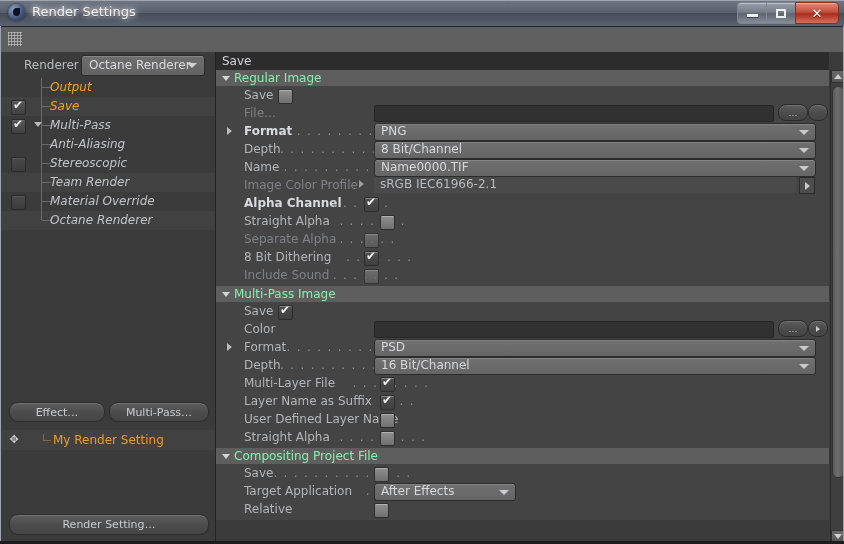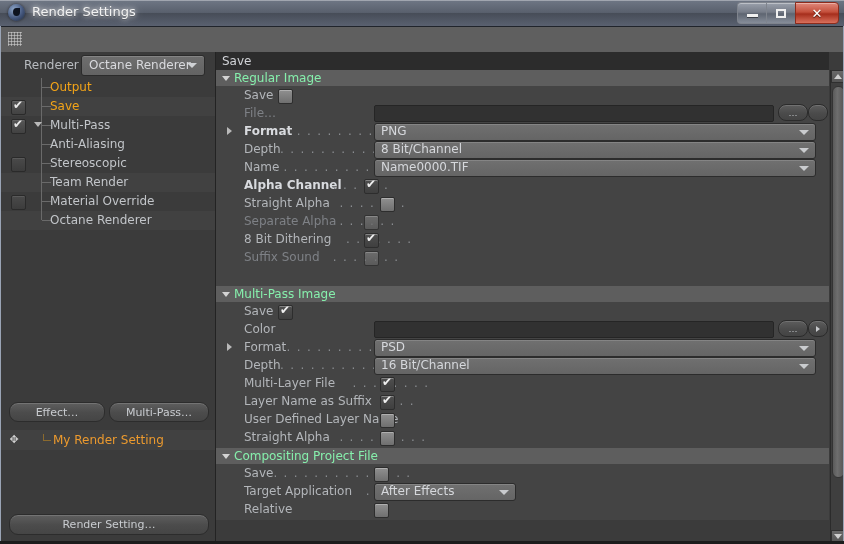--- a/index.html
+++ b/index.html
@@ -55,21 +55,21 @@
     border-right:1px solid #232323;}
   .rendererRow{position:absolute;left:0;top:0;width:214px;height:26px;}
   .rendererLabel{position:absolute;left:23px;top:6px;color:#b9bcc0;font-size:12px;}
   .rendererCombo{position:absolute;left:80px;top:3px;width:122px;height:19px;border-radius:3px;
     background:linear-gradient(180deg,#6e6e6e 0%,#636363 100%);
     border:1px solid #2b2b2b;box-shadow:inset 0 1px 0 rgba(255,255,255,.16);}
   .rendererCombo span{position:absolute;left:7px;top:2px;color:#d9dade;font-size:12px;}
   .caret{position:absolute;right:7px;top:7px;width:0;height:0;border-left:5px solid transparent;
     border-right:5px solid transparent;border-top:5px solid #cfd1d4;}
 
-  .tree{position:absolute;left:0;top:26px;width:214px;height:320px;background:#3b3b3b;overflow:hidden;}
+  .tree{position:absolute;left:0;top:26px;width:214px;height:320px;background:#3b3b3b;overflow:hidden;font-style:italic;}
   .trow{position:relative;height:19px;}
   .trow.alt{background:#414141;}
   .tchk{position:absolute;left:10px;top:3px;width:13px;height:13px;border-radius:2px;
     background:linear-gradient(180deg,#4a4a4a,#3c3c3c);border:1px solid #2a2a2a;
     box-shadow:inset 0 1px 0 rgba(255,255,255,.09);}
   .tchk.on{background:linear-gradient(180deg,#565656,#424242);}
   .tchk.on:after{content:"✔";position:absolute;left:1px;top:-3px;color:#e9e9e9;font-size:12px;font-weight:bold;}
   .tlabel{position:absolute;top:2px;font-size:12px;color:#c2c5c9;white-space:nowrap;}
   .tlabel.sel{color:#f3a418;}
   .tline{position:absolute;left:40px;top:0;width:1px;height:19px;background:#6a6a6a;}
@@ -294,41 +294,51 @@
             </div>
             <div class="row">
               <div class="lbl">Name</div>
               <div class="dots" style="left: 57.4px;">. . . . . . . . . . . . .</div>
               <div class="combo" style="left: 158px; width: 440px;">
                 <span>Name0000.TIF</span>
                 <div class="cv"></div>
               </div>
             </div>
             <div class="row">
+              <div class="lbl dim">Image Color Profile</div>
+              <div class="inline-tri" style="left: 143px;"></div>
+              <div class="flat" style="left: 158px; width: 422px;">
+                <span>sRGB IEC61966-2.1</span>
+              </div>
+              <div class="sq-arrow" style="left: 583px;">
+                <div class="tri-r"></div>
+              </div>
+            </div>
+            <div class="row">
               <div class="lbl strong">Alpha Channel</div>
               <div class="dots" style="left: 116.8px;">. . . . . .</div>
               <div class="cb on" style="left: 148px;"></div>
             </div>
             <div class="row">
               <div class="lbl">Straight Alpha</div>
               <div class="dots" style="left: 123.4px;">. . . . . . .</div>
               <div class="cb" style="left: 164px;"></div>
             </div>
             <div class="row">
               <div class="lbl dim">Separate Alpha</div>
               <div class="dots" style="left: 123.4px;">. . . . . .</div>
               <div class="cb dim" style="left: 148px;"></div>
             </div>
             <div class="row">
               <div class="lbl">8 Bit Dithering</div>
               <div class="dots" style="left: 130px;">. . . . . . .</div>
               <div class="cb on" style="left: 148px;"></div>
             </div>
             <div class="row">
-              <div class="lbl dim">Suffix Sound</div>
+              <div class="lbl dim">Include Sound</div>
               <div class="dots" style="left: 116.8px;">. . . . . . .</div>
               <div class="cb dim" style="left: 148px;"></div>
             </div>
           </div>
           <div class="group" style="top: 234px;">
             <div class="gtri"></div>
             <div class="gl">Multi-Pass Image</div>
           </div>
           <div class="sec" style="top: 250px; height: 146px;">
             <div class="row">

